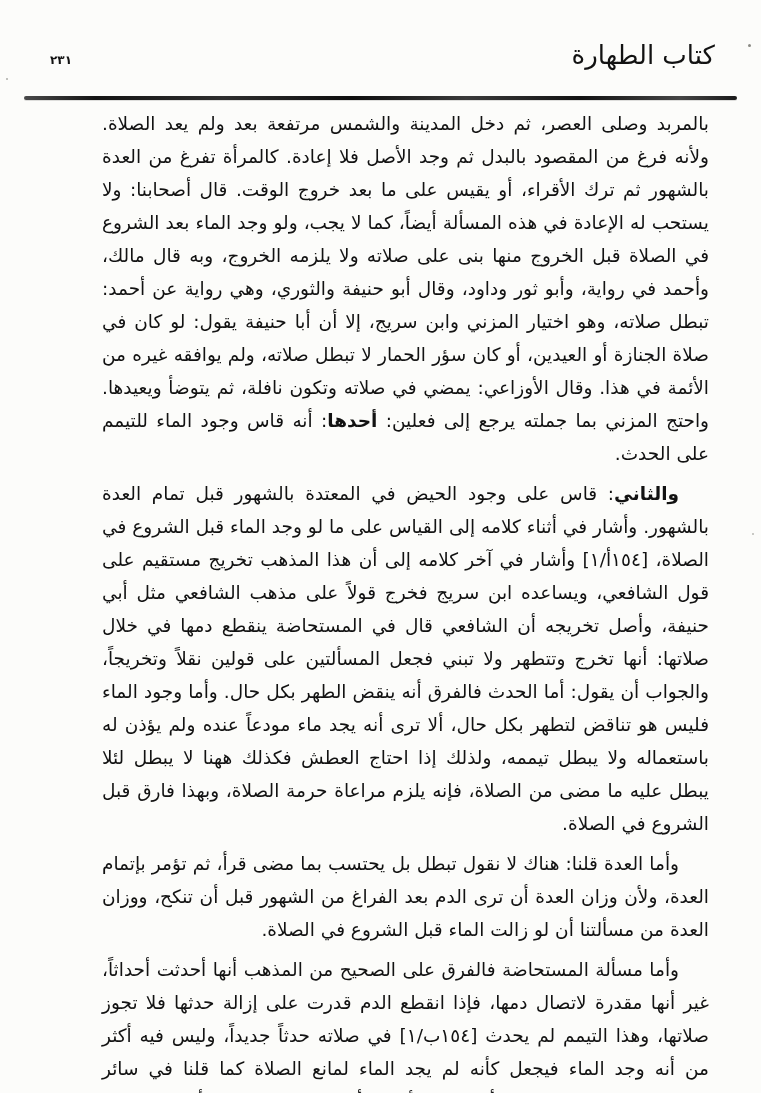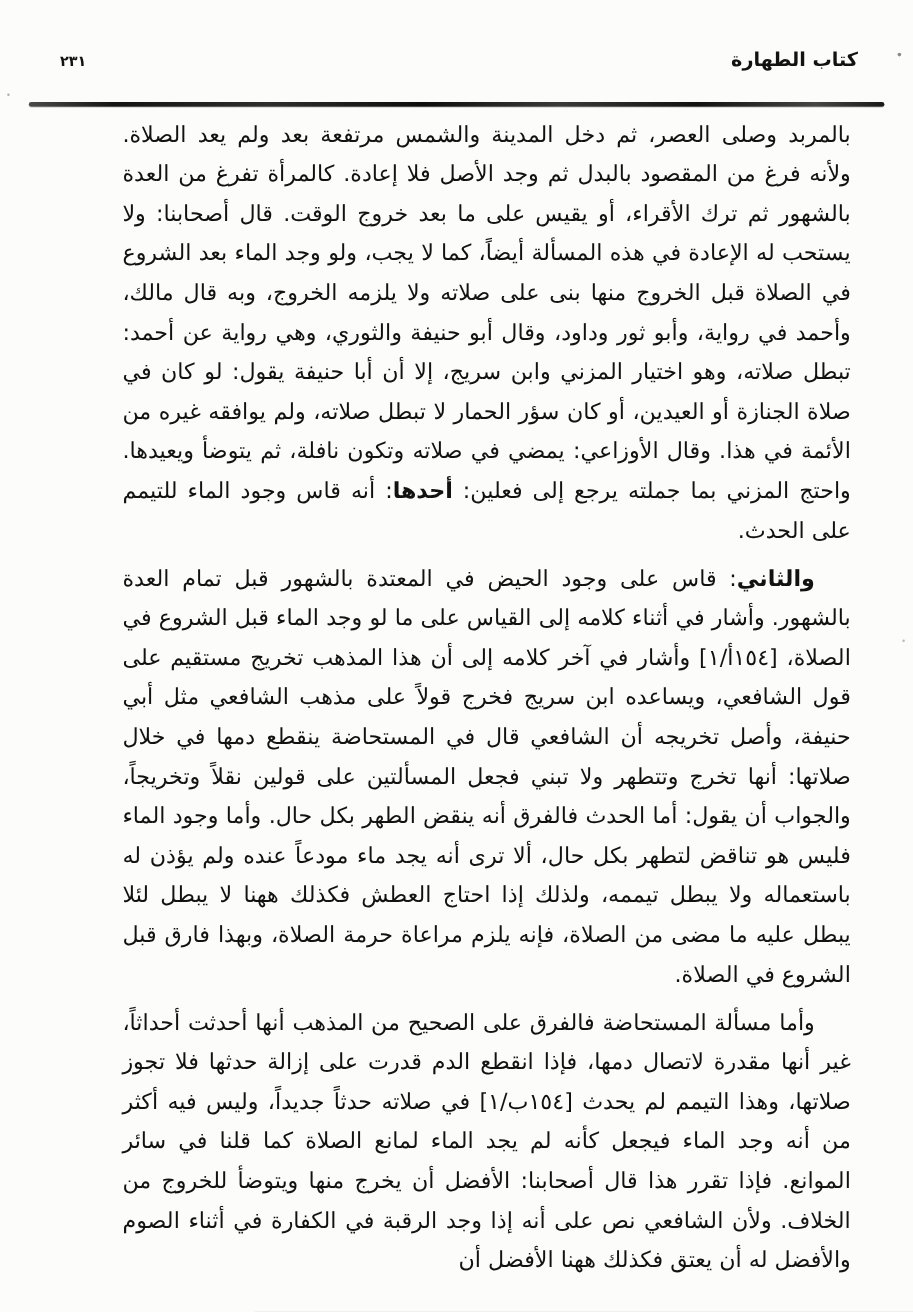--- a/index.html
+++ b/index.html
@@ -20,22 +20,22 @@
     box-sizing: border-box;
   }
   .header-row {
     display: flex;
     justify-content: space-between;
     align-items: baseline;
     padding: 40px 46px 0 50px;
     direction: rtl;
   }
   .book-title {
-    font-size: 16px;
-    font-weight: bold;
+    font-size: 26px;
+    font-weight: normal;
     letter-spacing: 0.2px;
   }
   .page-number {
     font-size: 12px;
     font-weight: bold;
   }
   .header-rule {
     margin: 26px 24px 0 24px;
     height: 4px;
     border-radius: 2px;
@@ -82,20 +82,21 @@
   </div>
 
   <div class="header-rule"></div>
 
   <div class="body-text">
 
     <p class="para no-indent"><span>بالمربد وصلى العصر، ثم دخل المدينة والشمس مرتفعة بعد ولم يعد الصلاة. ولأنه فرغ من المقصود بالبدل ثم وجد الأصل فلا إعادة. كالمرأة تفرغ من العدة بالشهور ثم ترك الأقراء، أو يقيس على ما بعد خروج الوقت. قال أصحابنا: ولا يستحب له الإعادة في هذه المسألة أيضاً، كما لا يجب، ولو وجد الماء بعد الشروع في الصلاة قبل الخروج منها بنى على صلاته ولا يلزمه الخروج، وبه قال مالك، وأحمد في رواية، وأبو ثور وداود، وقال أبو حنيفة والثوري، وهي رواية عن أحمد: تبطل صلاته، وهو اختيار المزني وابن سريج، إلا أن أبا حنيفة يقول: لو كان في صلاة الجنازة أو العيدين، أو كان سؤر الحمار لا تبطل صلاته، ولم يوافقه غيره من الأئمة في هذا. وقال الأوزاعي: يمضي في صلاته وتكون نافلة، ثم يتوضأ ويعيدها. واحتج المزني بما جملته يرجع إلى فعلين: </span><strong>أحدها</strong><span>: أنه قاس وجود الماء للتيمم على الحدث.</span></p>
 
     <p class="para"><span></span><strong>والثاني</strong><span>: قاس على وجود الحيض في المعتدة بالشهور قبل تمام العدة بالشهور. وأشار في أثناء كلامه إلى القياس على ما لو وجد الماء قبل الشروع في الصلاة، [١٥٤أ/١] وأشار في آخر كلامه إلى أن هذا المذهب تخريج مستقيم على قول الشافعي، ويساعده ابن سريج فخرج قولاً على مذهب الشافعي مثل أبي حنيفة، وأصل تخريجه أن الشافعي قال في المستحاضة ينقطع دمها في خلال صلاتها: أنها تخرج وتتطهر ولا تبني فجعل المسألتين على قولين نقلاً وتخريجاً، والجواب أن يقول: أما الحدث فالفرق أنه ينقض الطهر بكل حال. وأما وجود الماء فليس هو تناقض لتطهر بكل حال، ألا ترى أنه يجد ماء مودعاً عنده ولم يؤذن له باستعماله ولا يبطل تيممه، ولذلك إذا احتاج العطش فكذلك ههنا لا يبطل لئلا يبطل عليه ما مضى من الصلاة، فإنه يلزم مراعاة حرمة الصلاة، وبهذا فارق قبل الشروع في الصلاة.</span></p>
 
+    <p class="para"><span>وأما العدة قلنا: هناك لا نقول تبطل بل يحتسب بما مضى قرأ، ثم تؤمر بإتمام العدة، ولأن وزان العدة أن ترى الدم بعد الفراغ من الشهور قبل أن تنكح، ووزان العدة من مسألتنا أن لو زالت الماء قبل الشروع في الصلاة.</span><strong></strong><span></span></p>
 
     <p class="para"><span>وأما مسألة المستحاضة فالفرق على الصحيح من المذهب أنها أحدثت أحداثاً، غير أنها مقدرة لاتصال دمها، فإذا انقطع الدم قدرت على إزالة حدثها فلا تجوز صلاتها، وهذا التيمم لم يحدث [١٥٤ب/١] في صلاته حدثاً جديداً، وليس فيه أكثر من أنه وجد الماء فيجعل كأنه لم يجد الماء لمانع الصلاة كما قلنا في سائر الموانع. فإذا تقرر هذا قال أصحابنا: الأفضل أن يخرج منها ويتوضأ للخروج من الخلاف. ولأن الشافعي نص على أنه إذا وجد الرقبة في الكفارة في أثناء الصوم والأفضل له أن يعتق فكذلك ههنا الأفضل أن</span><strong></strong><span></span></p>
 
   </div>
 
   <span class="scan-speck speck-1"></span>
   <span class="scan-speck speck-2"></span>
   <span class="scan-speck speck-3"></span>
 
 </div>

